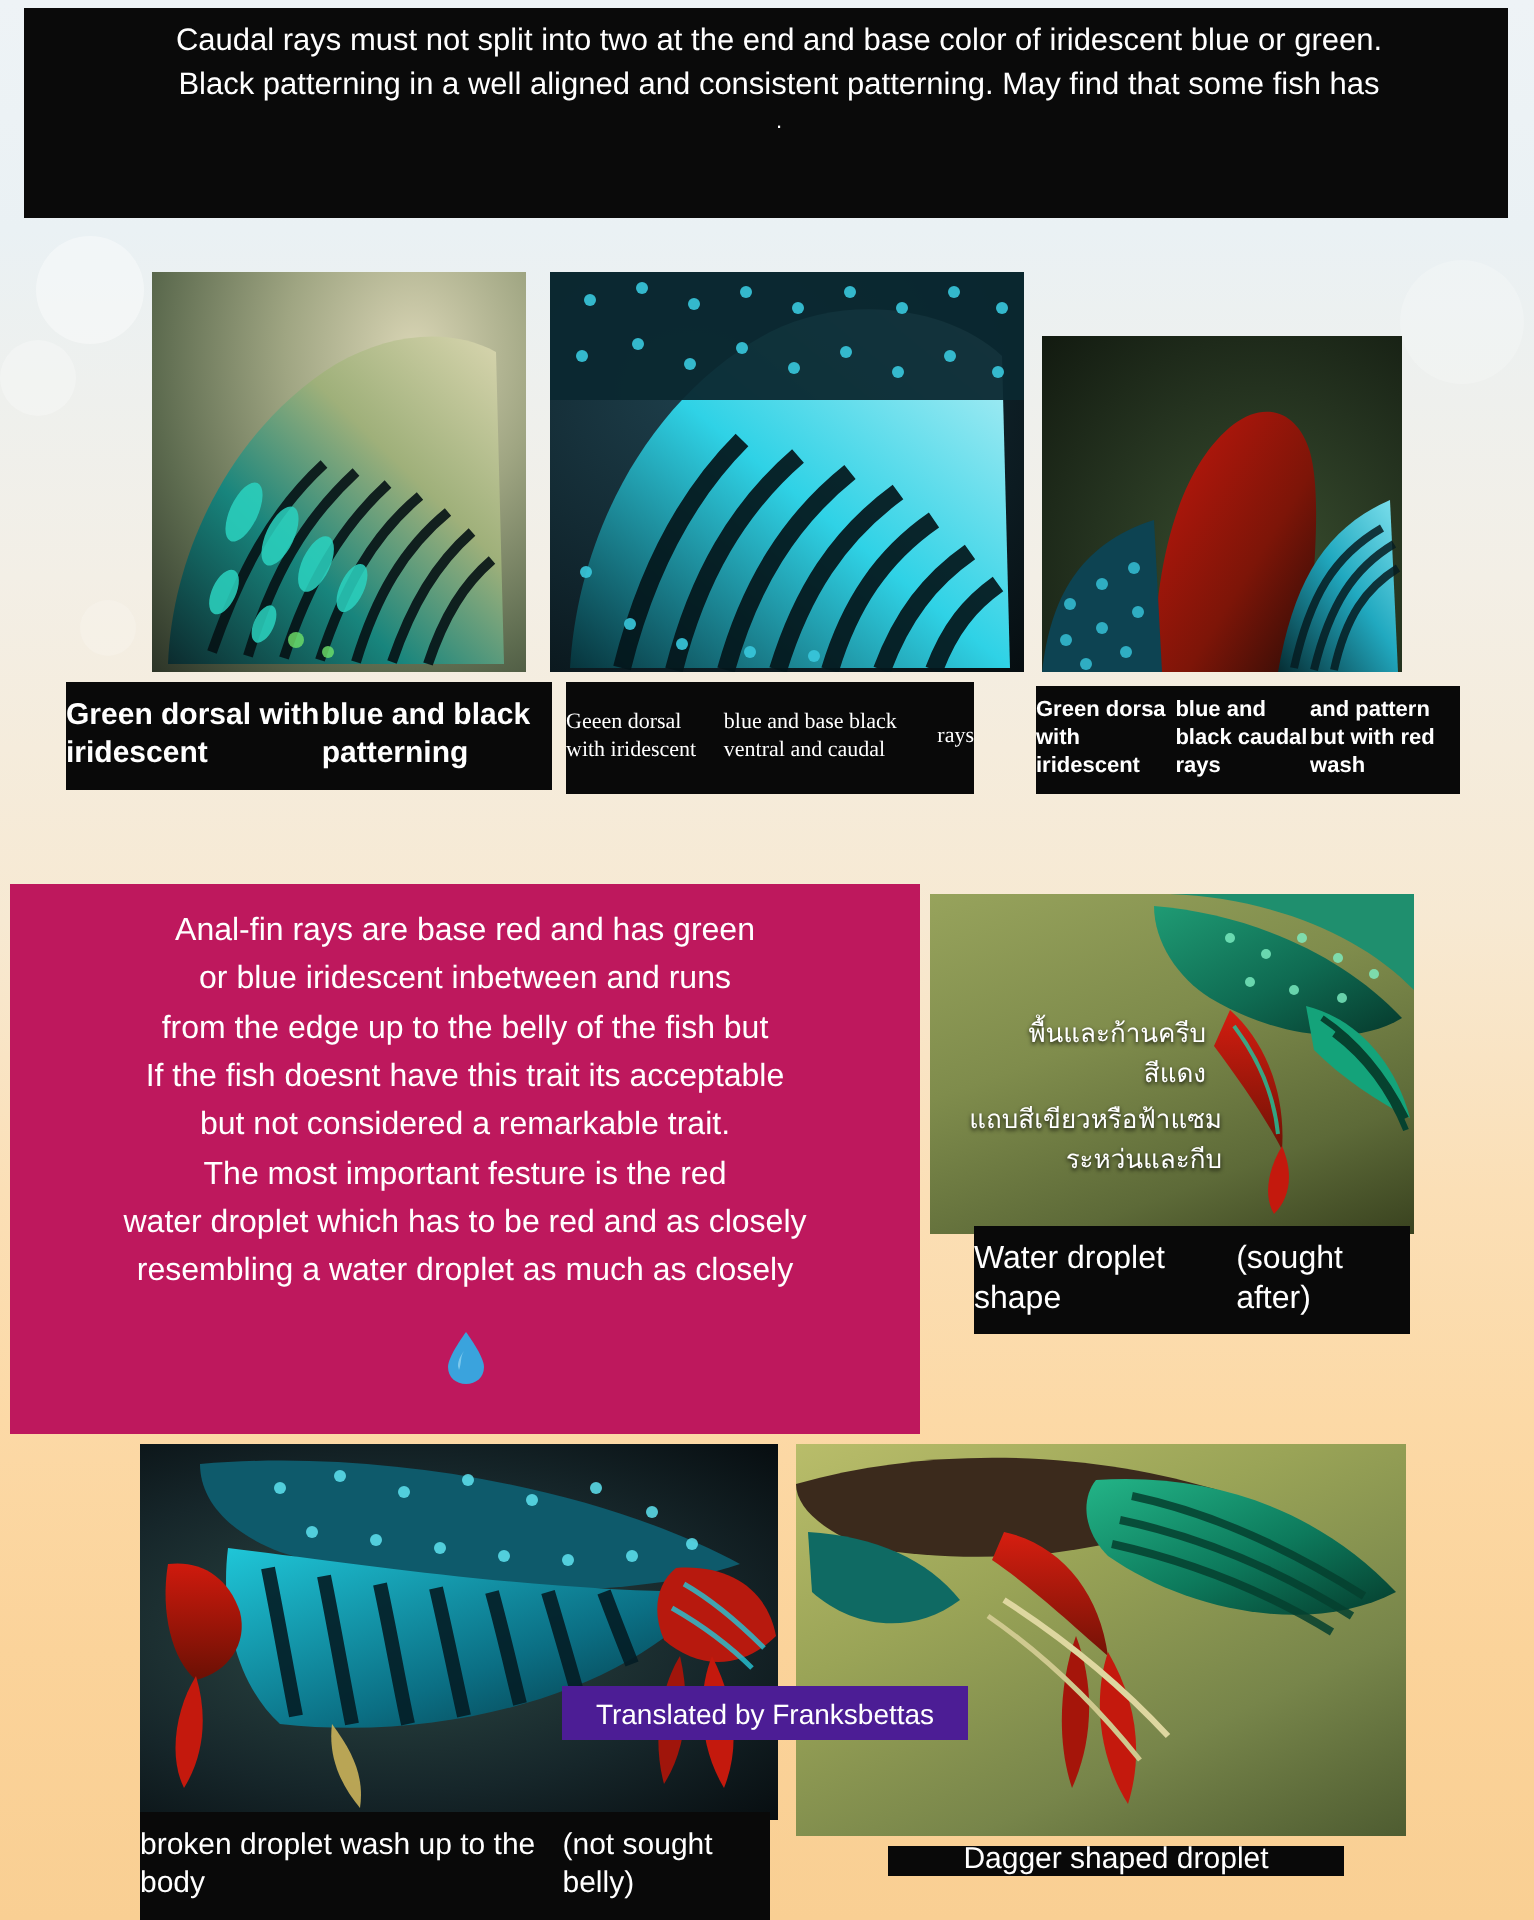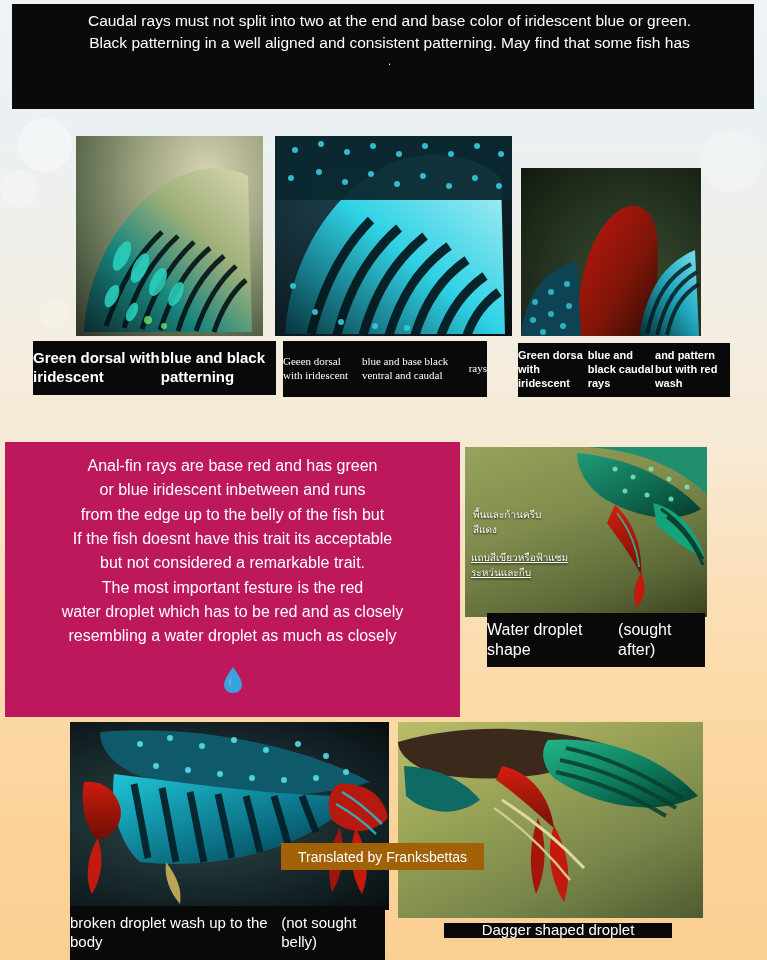--- a/index.html
+++ b/index.html
@@ -94,35 +94,35 @@
     position: absolute;
     left: 50%;
     transform: translateX(-50%);
     bottom: 16px;
   }
 
   
   .thai-overlay {
     position: absolute;
     color: #ffffff;
-    font-size: 10px;
+    font-size: 13px;
     line-height: 1.5;
-    text-align: left;
+    text-align: right;
     text-shadow: 0 1px 2px rgba(0,0,0,0.85);
     width: 130px;
   }
 
   
   .credit {
     position: absolute;
     left: 281px;
     top: 843px;
     width: 203px;
     height: 27px;
-    background: #a16207;
+    background: #4c1d95;
     color: #ffffff;
     font-size: 14px;
     display: flex;
     align-items: center;
     justify-content: center;
     z-index: 6;
   }
 </style>
 </head>
 <body>
@@ -337,21 +337,21 @@
     <path d="M150,58 C168,74 178,100 176,128 C168,112 154,92 142,76 Z" fill="url(#wg2)"></path>
     <path d="M176,126 C182,140 180,152 172,160 C166,150 170,136 176,126 Z" fill="#c4190d"></path>
     <g stroke="#1ec8a0" stroke-width="2" fill="none" opacity="0.8">
       <path d="M152,66 C164,82 172,100 174,120"></path>
     </g>
   </svg>
   <div class="thai-overlay" style="left:8px;top:60px;">
     <div>พื้นและก้านครีบ</div>
     <div>สีแดง</div>
   </div>
-  <div class="thai-overlay" style="left:6px;top:103px;width:140px;text-decoration:underline;">
+  <div class="thai-overlay" style="left:6px;top:103px;width:140px;">
     <div>แถบสีเขียวหรือฟ้าแซม</div>
     <div>ระหว่นและกีบ</div>
   </div>
 </div>
 <div class="label-bar" style="left:487px;top:613px;width:218px;height:54px;font-size:16px;">
   <div>Water droplet shape</div>
   <div>(sought after)</div>
 </div>
 
 <div class="photo" style="left:70px;top:722px;width:319px;height:188px;">

